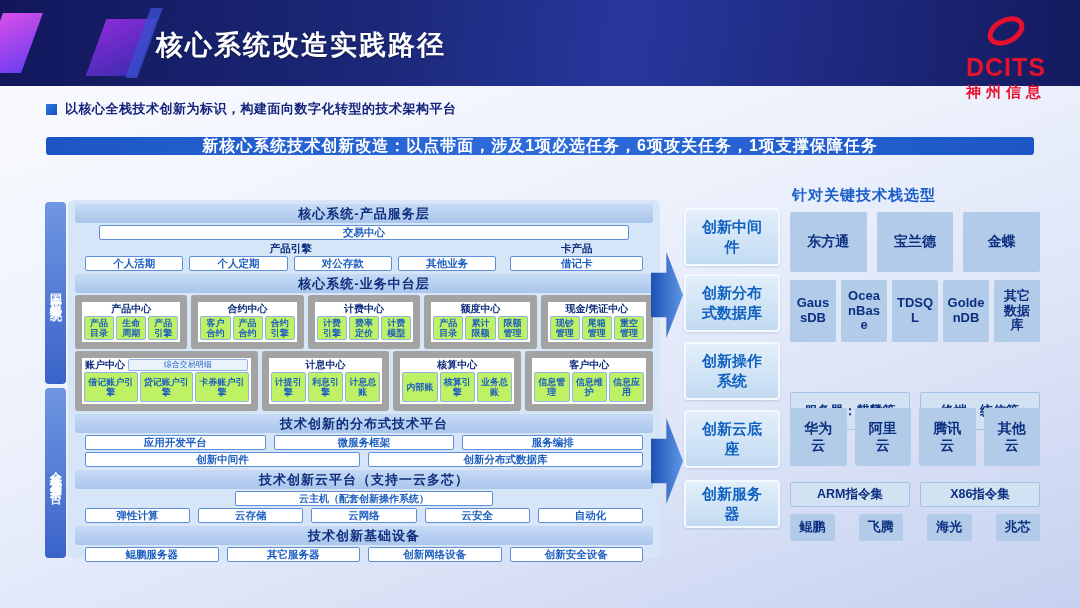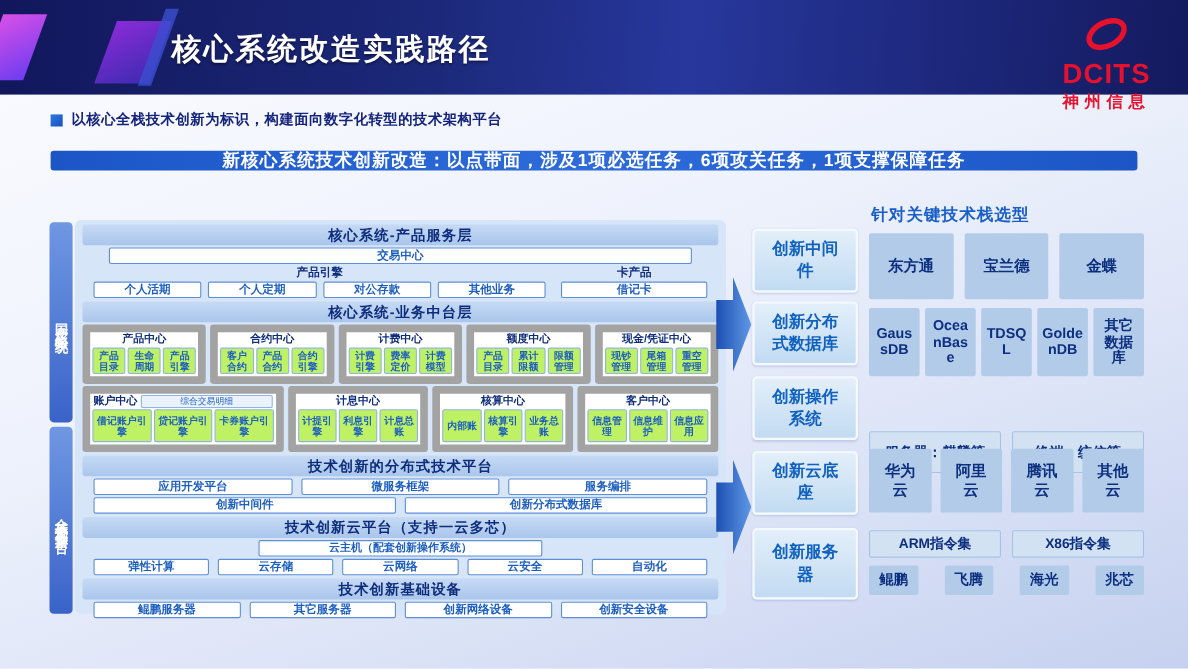--- a/index.html
+++ b/index.html
@@ -86,21 +86,21 @@
   
   .mid-box { position:absolute; left:684px; width:96px;
     background:linear-gradient(180deg,#e3effa,#c2dbf2);
     border:2px solid #f4f9ff; border-radius:4px; box-shadow:0 1px 2px rgba(30,60,140,.15);
     color:#1061c0; font-weight:bold; font-size:15px; line-height:1.35;
     display:flex; align-items:center; justify-content:center; text-align:center; padding:2px 9px; }
   #mid1 { top:208px; height:58px; }
   #mid2 { top:274px; height:58px; }
   #mid3 { top:342px; height:58px; }
   #mid4 { top:410px; height:58px; }
-  #mid5 { top:480px; height:65px; }
+  #mid5 { top:480px; height:48px; }
 
   
   .ts-title { position:absolute; left:792px; top:186px; font-size:15px; font-weight:bold;
     color:#1a5ec8; letter-spacing:1px; }
   .ts-row { position:absolute; left:790px; width:250px; display:flex; }
   .vendor { flex:1; background:#b2cbe9; border-radius:2px; color:#0d2f80; font-weight:bold;
     display:flex; align-items:center; justify-content:center; text-align:center;
     line-height:1.25; padding:2px 6px; }
   .vendor.light { background:#d3e2f3; border:1px solid #a5c3e6; }
   #ts-mw { top:212px; height:60px; gap:10px; font-size:14px; }

